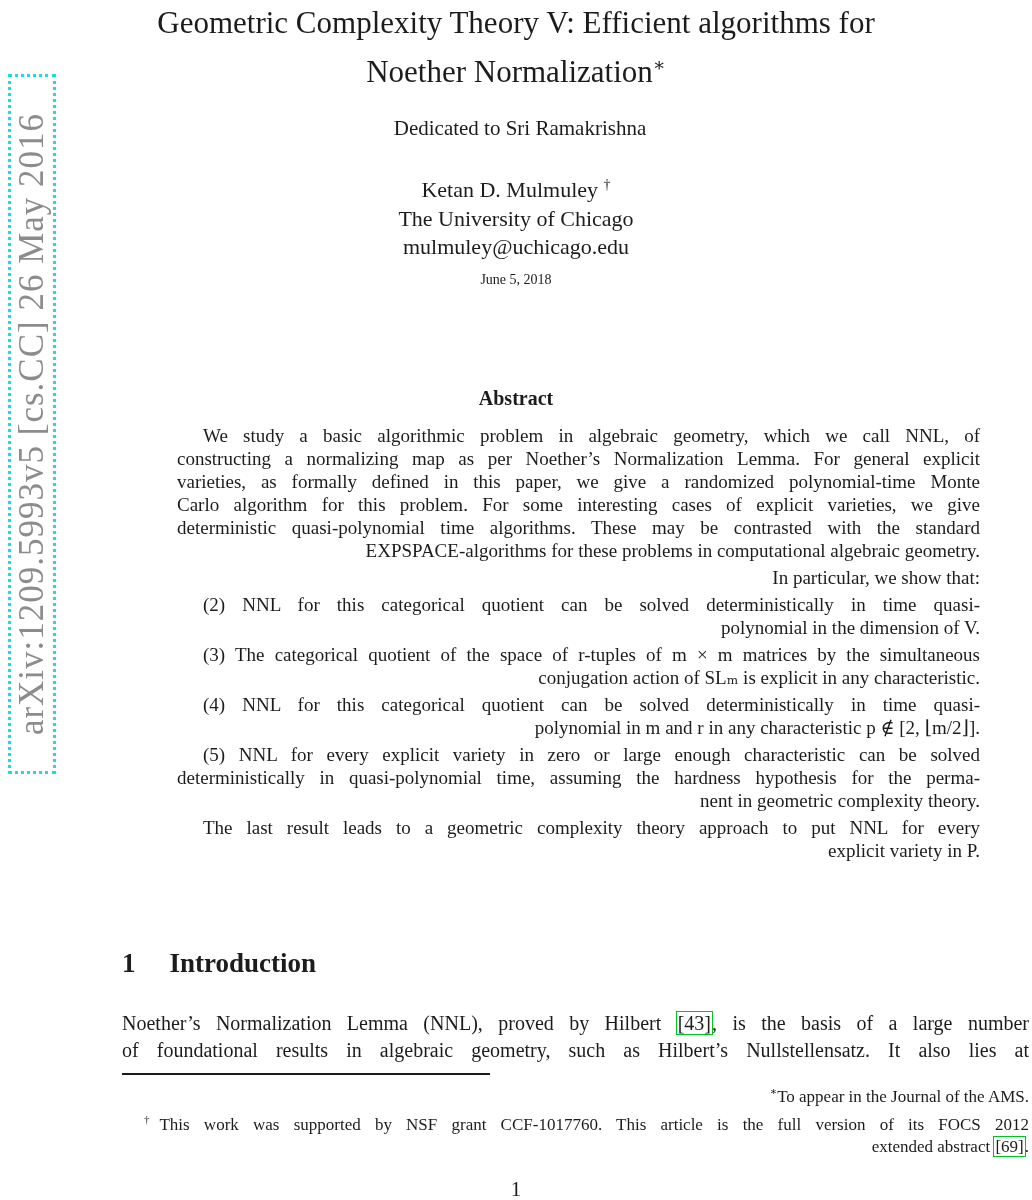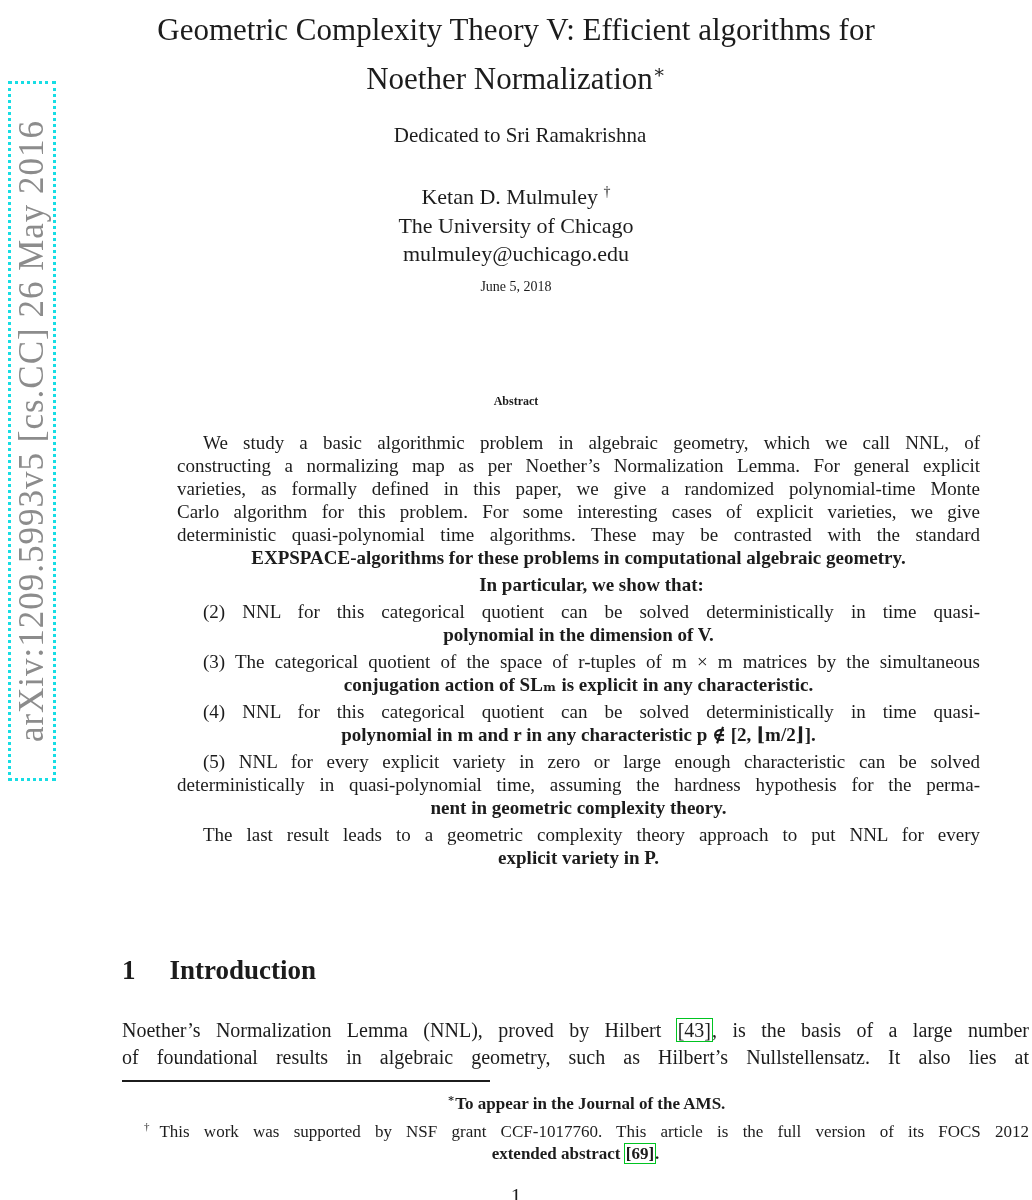--- a/index.html
+++ b/index.html
@@ -1,21 +1,21 @@
 <!DOCTYPE html>
 <html><head>
 <meta charset="utf-8">
 <style>
   html,body{margin:0;padding:0;}
   body{
     width:1032px;height:1200px;background:#ffffff;position:relative;
     font-family:"Liberation Serif","DejaVu Serif",serif;color:#1c1c1c;
     overflow:hidden;
   }
-  .abs{position:absolute;margin-top:7px;}
+  .abs{position:absolute;}
   .centered{left:0;right:0;text-align:center;}
 
   
   .wm-box{
     left:8px;top:74px;width:48px;height:700px;
     border:3px dotted #17dde4;box-sizing:border-box;
   }
   .wm-text{
     position:absolute;left:50%;top:50%;
     transform:translate(-50%,-50%) rotate(-90deg);
@@ -24,28 +24,28 @@
 
   
   .title{top:2px;font-size:31px;line-height:42px;}
   .title sup{font-size:19px;}
   .dedication{top:116px;font-size:21px;padding-left:8px;}
   .authorblock{top:171px;font-size:22px;line-height:28.5px;}
   .authorblock sup{font-size:14px;}
   .date{top:272px;font-size:14px;text-align:center;}
 
   
-  .abs-head{top:387px;font-size:12px;font-weight:bold;}
+  .abs-head{top:387px;font-size:20px;font-weight:bold;}
   .abstract{
     top:424px;left:177px;width:803px;
     font-size:19px;line-height:23px;
   }
   .abstract .blk{margin-top:4px;}
   .jl{text-align:justify;text-align-last:justify;}
-  .ll{text-align:center;font-weight:bold;}
+  .ll{text-align:right;}
   .ind{text-indent:26px;}
 
   
   .sec-head{top:948px;left:122px;font-size:27px;font-weight:bold;}
   .sec-head .num{margin-right:34px;}
   .intro{top:1010px;left:122px;width:907px;font-size:20px;line-height:27px;}
 
   .cite{
     border:1.5px solid #00c421;
     padding:0 1px;margin:0 -1px;

